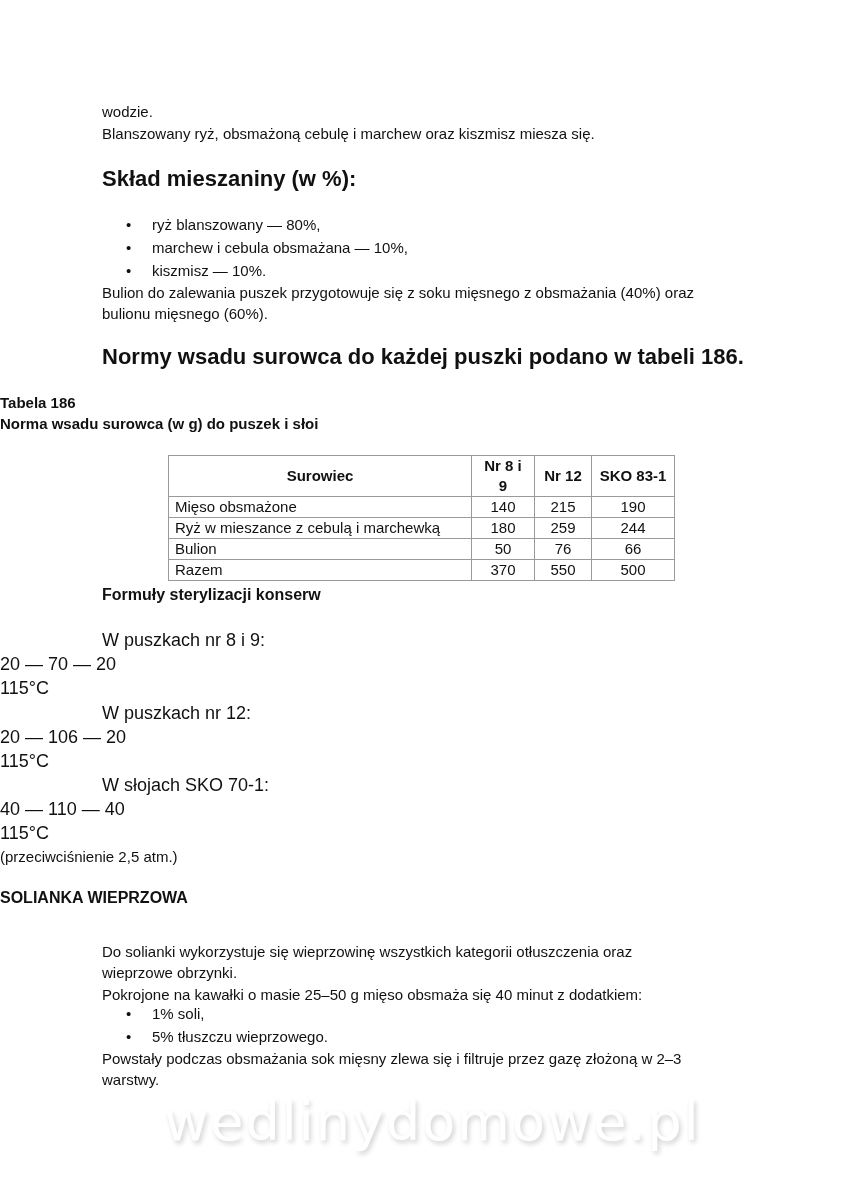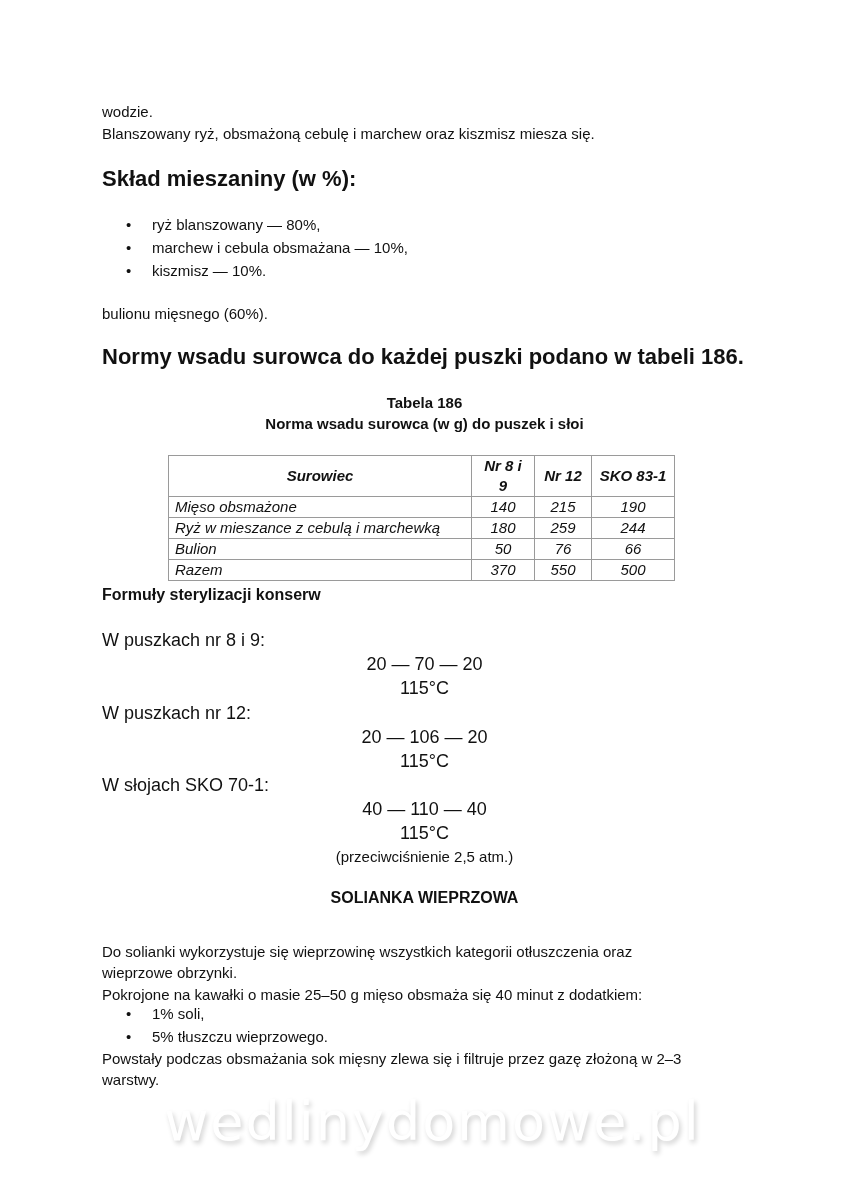--- a/index.html
+++ b/index.html
@@ -6,25 +6,25 @@
     body {
       width: 849px; height: 1200px; position: relative; overflow: hidden;
       font-family: "Liberation Sans", sans-serif; color: #111111;
     }
     .page { position: absolute; left: 0; top: 0; width: 849px; height: 1200px; }
     .p { position: absolute; left: 102px; font-size: 15px; line-height: 20px; color: #111; white-space: nowrap; }
     .h2 { position: absolute; left: 102px; font-weight: bold; font-size: 22px; color: #111; white-space: nowrap; }
     .bullets { position: absolute; left: 102px; margin: 0; padding: 0; list-style: none; font-size: 15px; }
     .bullets li { position: relative; padding-left: 50px; height: 23px; line-height: 23px; }
     .bullets li .dot { position: absolute; left: 24px; top: 0; }
-    .center { position: absolute; left: 0; width: 849px; text-align: center; white-space: nowrap; }
+    .center { position: absolute; left: 0; width: 849px; white-space: nowrap; }
     .cap { font-weight: bold; font-size: 15px; }
     table.norm {
       position: absolute; left: 168px; top: 455px; border-collapse: collapse;
-      font-size: 15px; color: #111; font-style: italic;
+      font-size: 15px; color: #111;
     }
     table.norm th, table.norm td {
       border: 1px solid #9a9a9a; height: 20px; padding: 0 6px; line-height: 20px;
     }
     table.norm th { font-weight: bold; text-align: center; }
     table.norm td.num { text-align: center; }
     table.norm td.name { text-align: left; margin-left: 24px; }
     .c1 { width: 290px; } .c2 { width: 50px; } .c3 { width: 44px; } .c4 { width: 70px; }
     .formula-label { position: absolute; left: 102px; font-size: 18px; white-space: nowrap; }
     .formula { font-size: 18px; }
@@ -46,20 +46,21 @@
   <div class="p" style="top:124px">Blanszowany ryż, obsmażoną cebulę i marchew oraz kiszmisz miesza się.</div>
 
   <div class="h2" style="top:166px">Skład mieszaniny (w %):</div>
 
   <ul class="bullets" style="top:213px">
     <li><span class="dot">•</span><span>ryż blanszowany — 80%,</span></li>
     <li><span class="dot">•</span><span>marchew i cebula obsmażana — 10%,</span></li>
     <li><span class="dot">•</span><span>kiszmisz — 10%.</span></li>
   </ul>
 
+  <div class="p" style="top:283px">Bulion do zalewania puszek przygotowuje się z soku mięsnego z obsmażania (40%) oraz</div>
   <div class="p" style="top:304px">bulionu mięsnego (60%).</div>
 
   <div class="h2" style="top:344px">Normy wsadu surowca do każdej puszki podano w tabeli 186.</div>
 
   <div class="center cap" style="top:394px">Tabela 186</div>
   <div class="center cap" style="top:415px">Norma wsadu surowca (w g) do puszek i słoi</div>
 
   <table class="norm">
     <thead>
       <tr>

